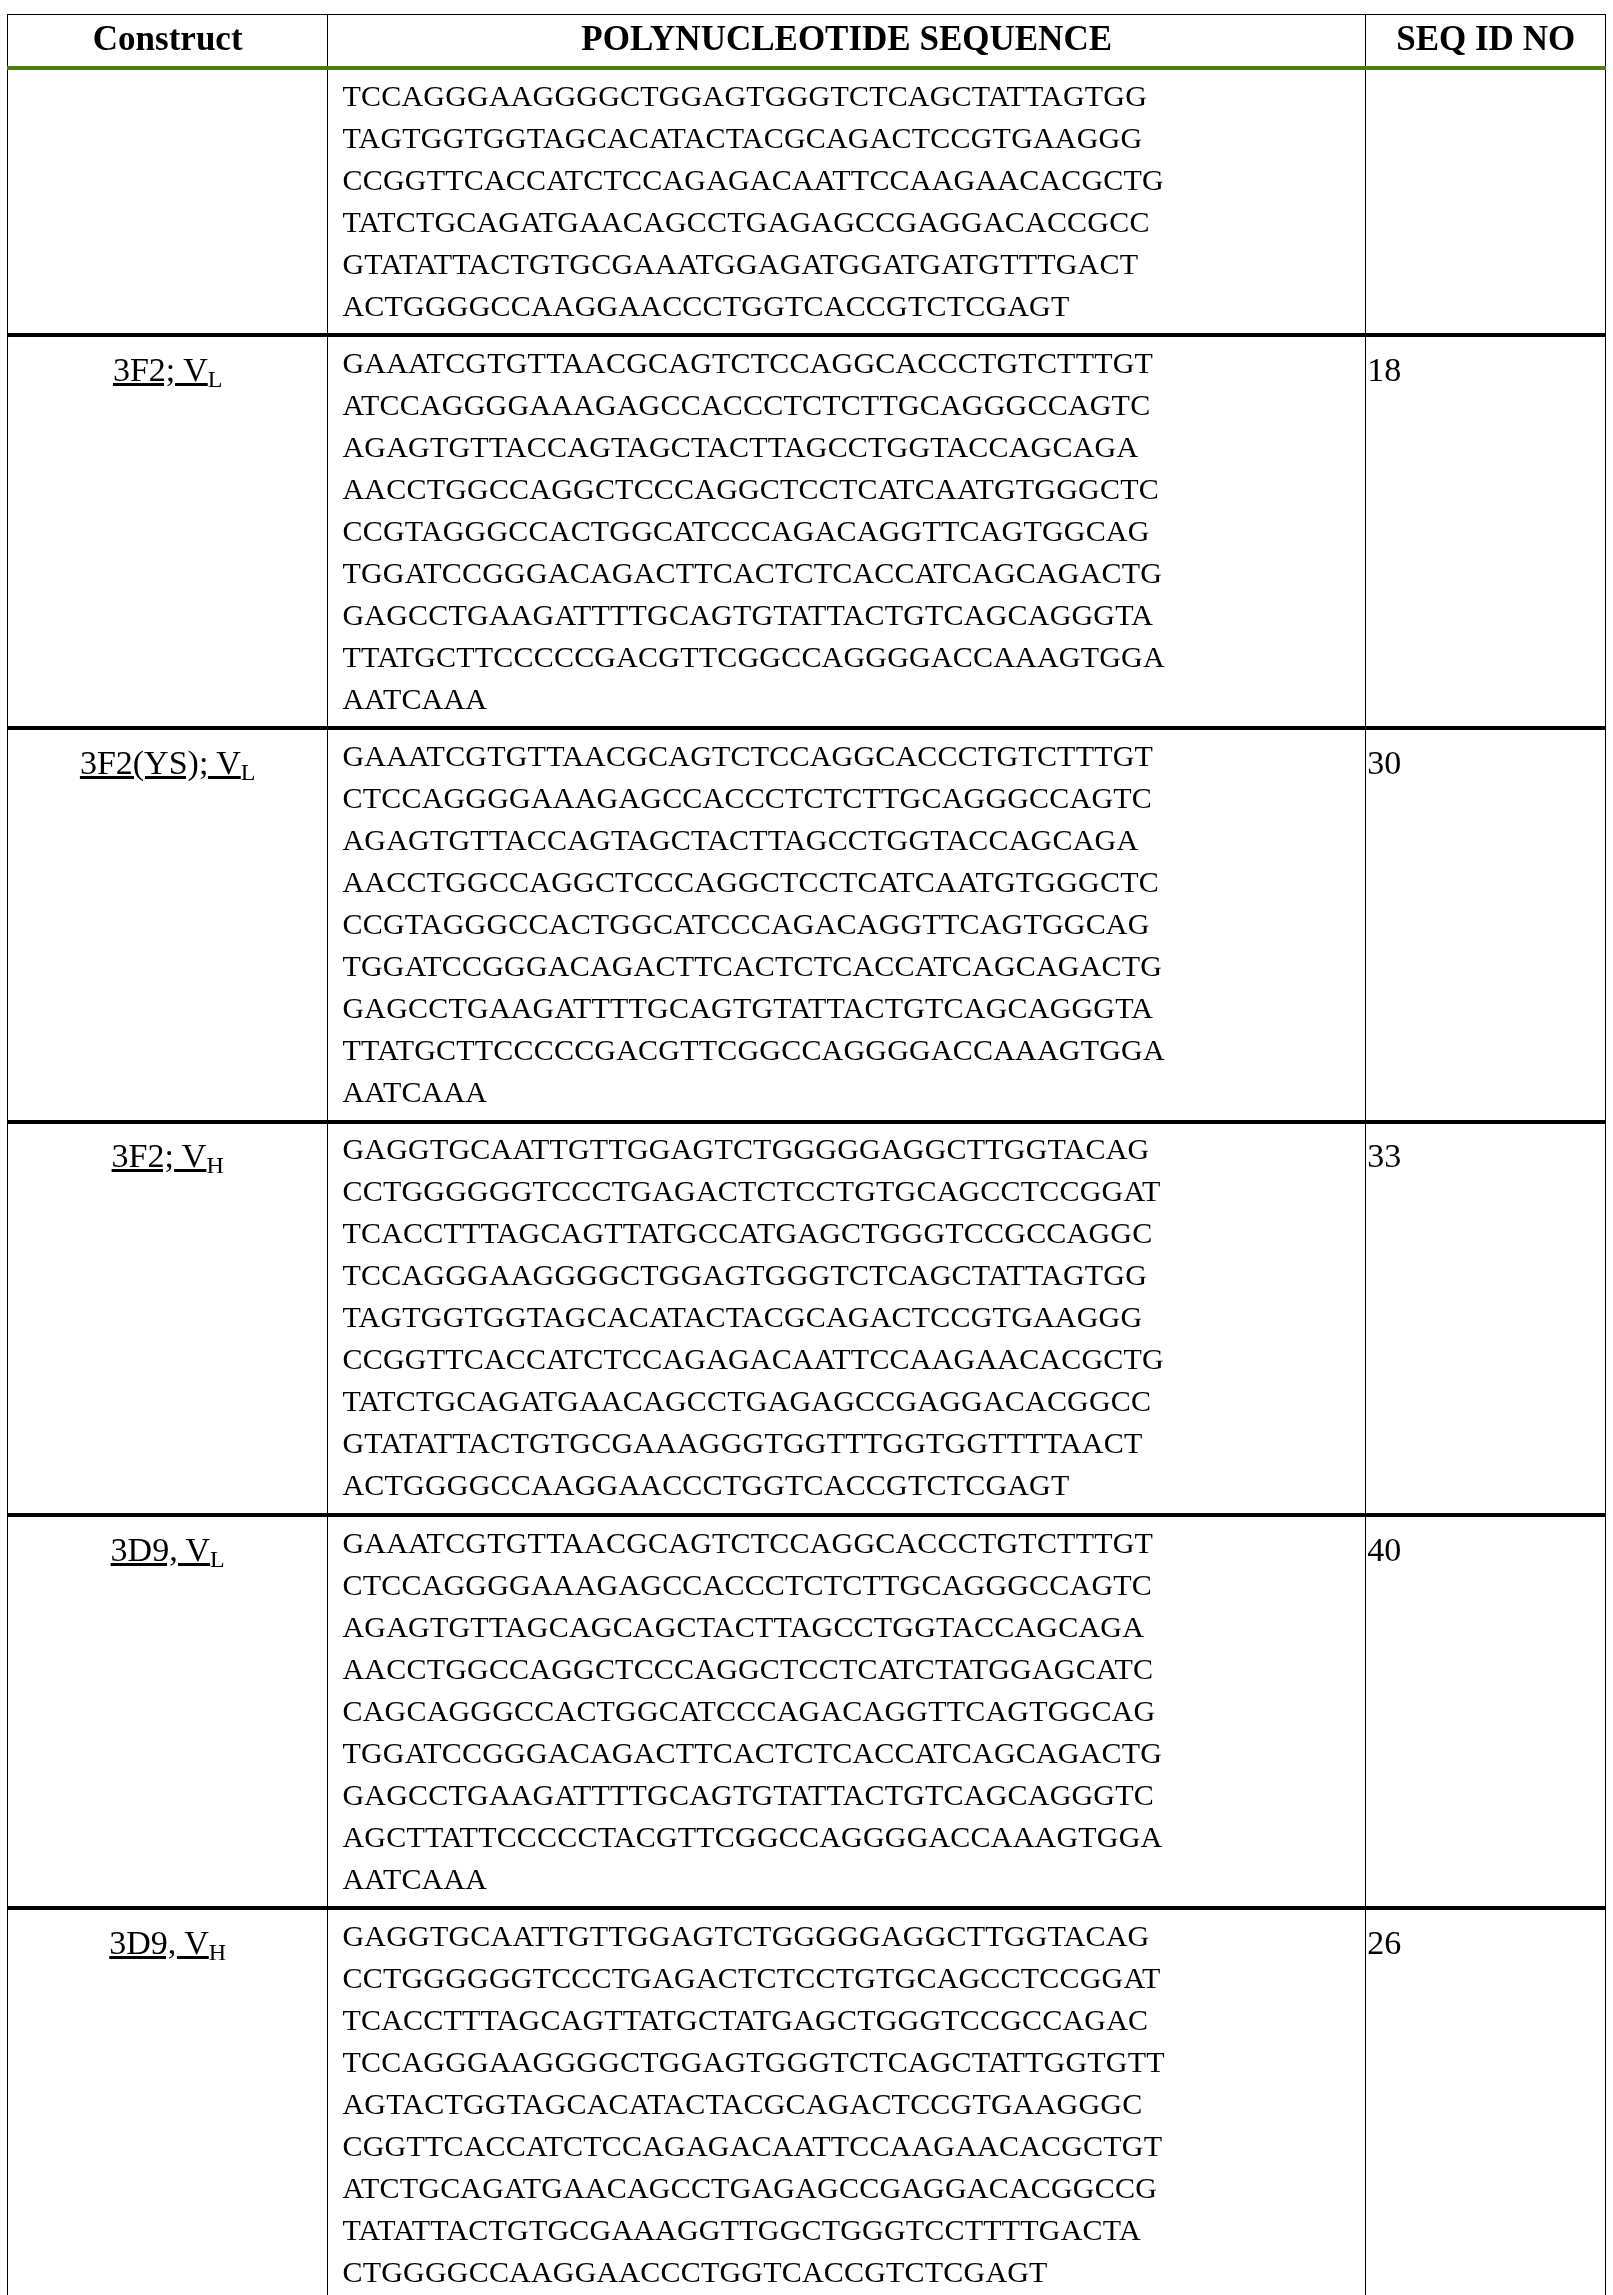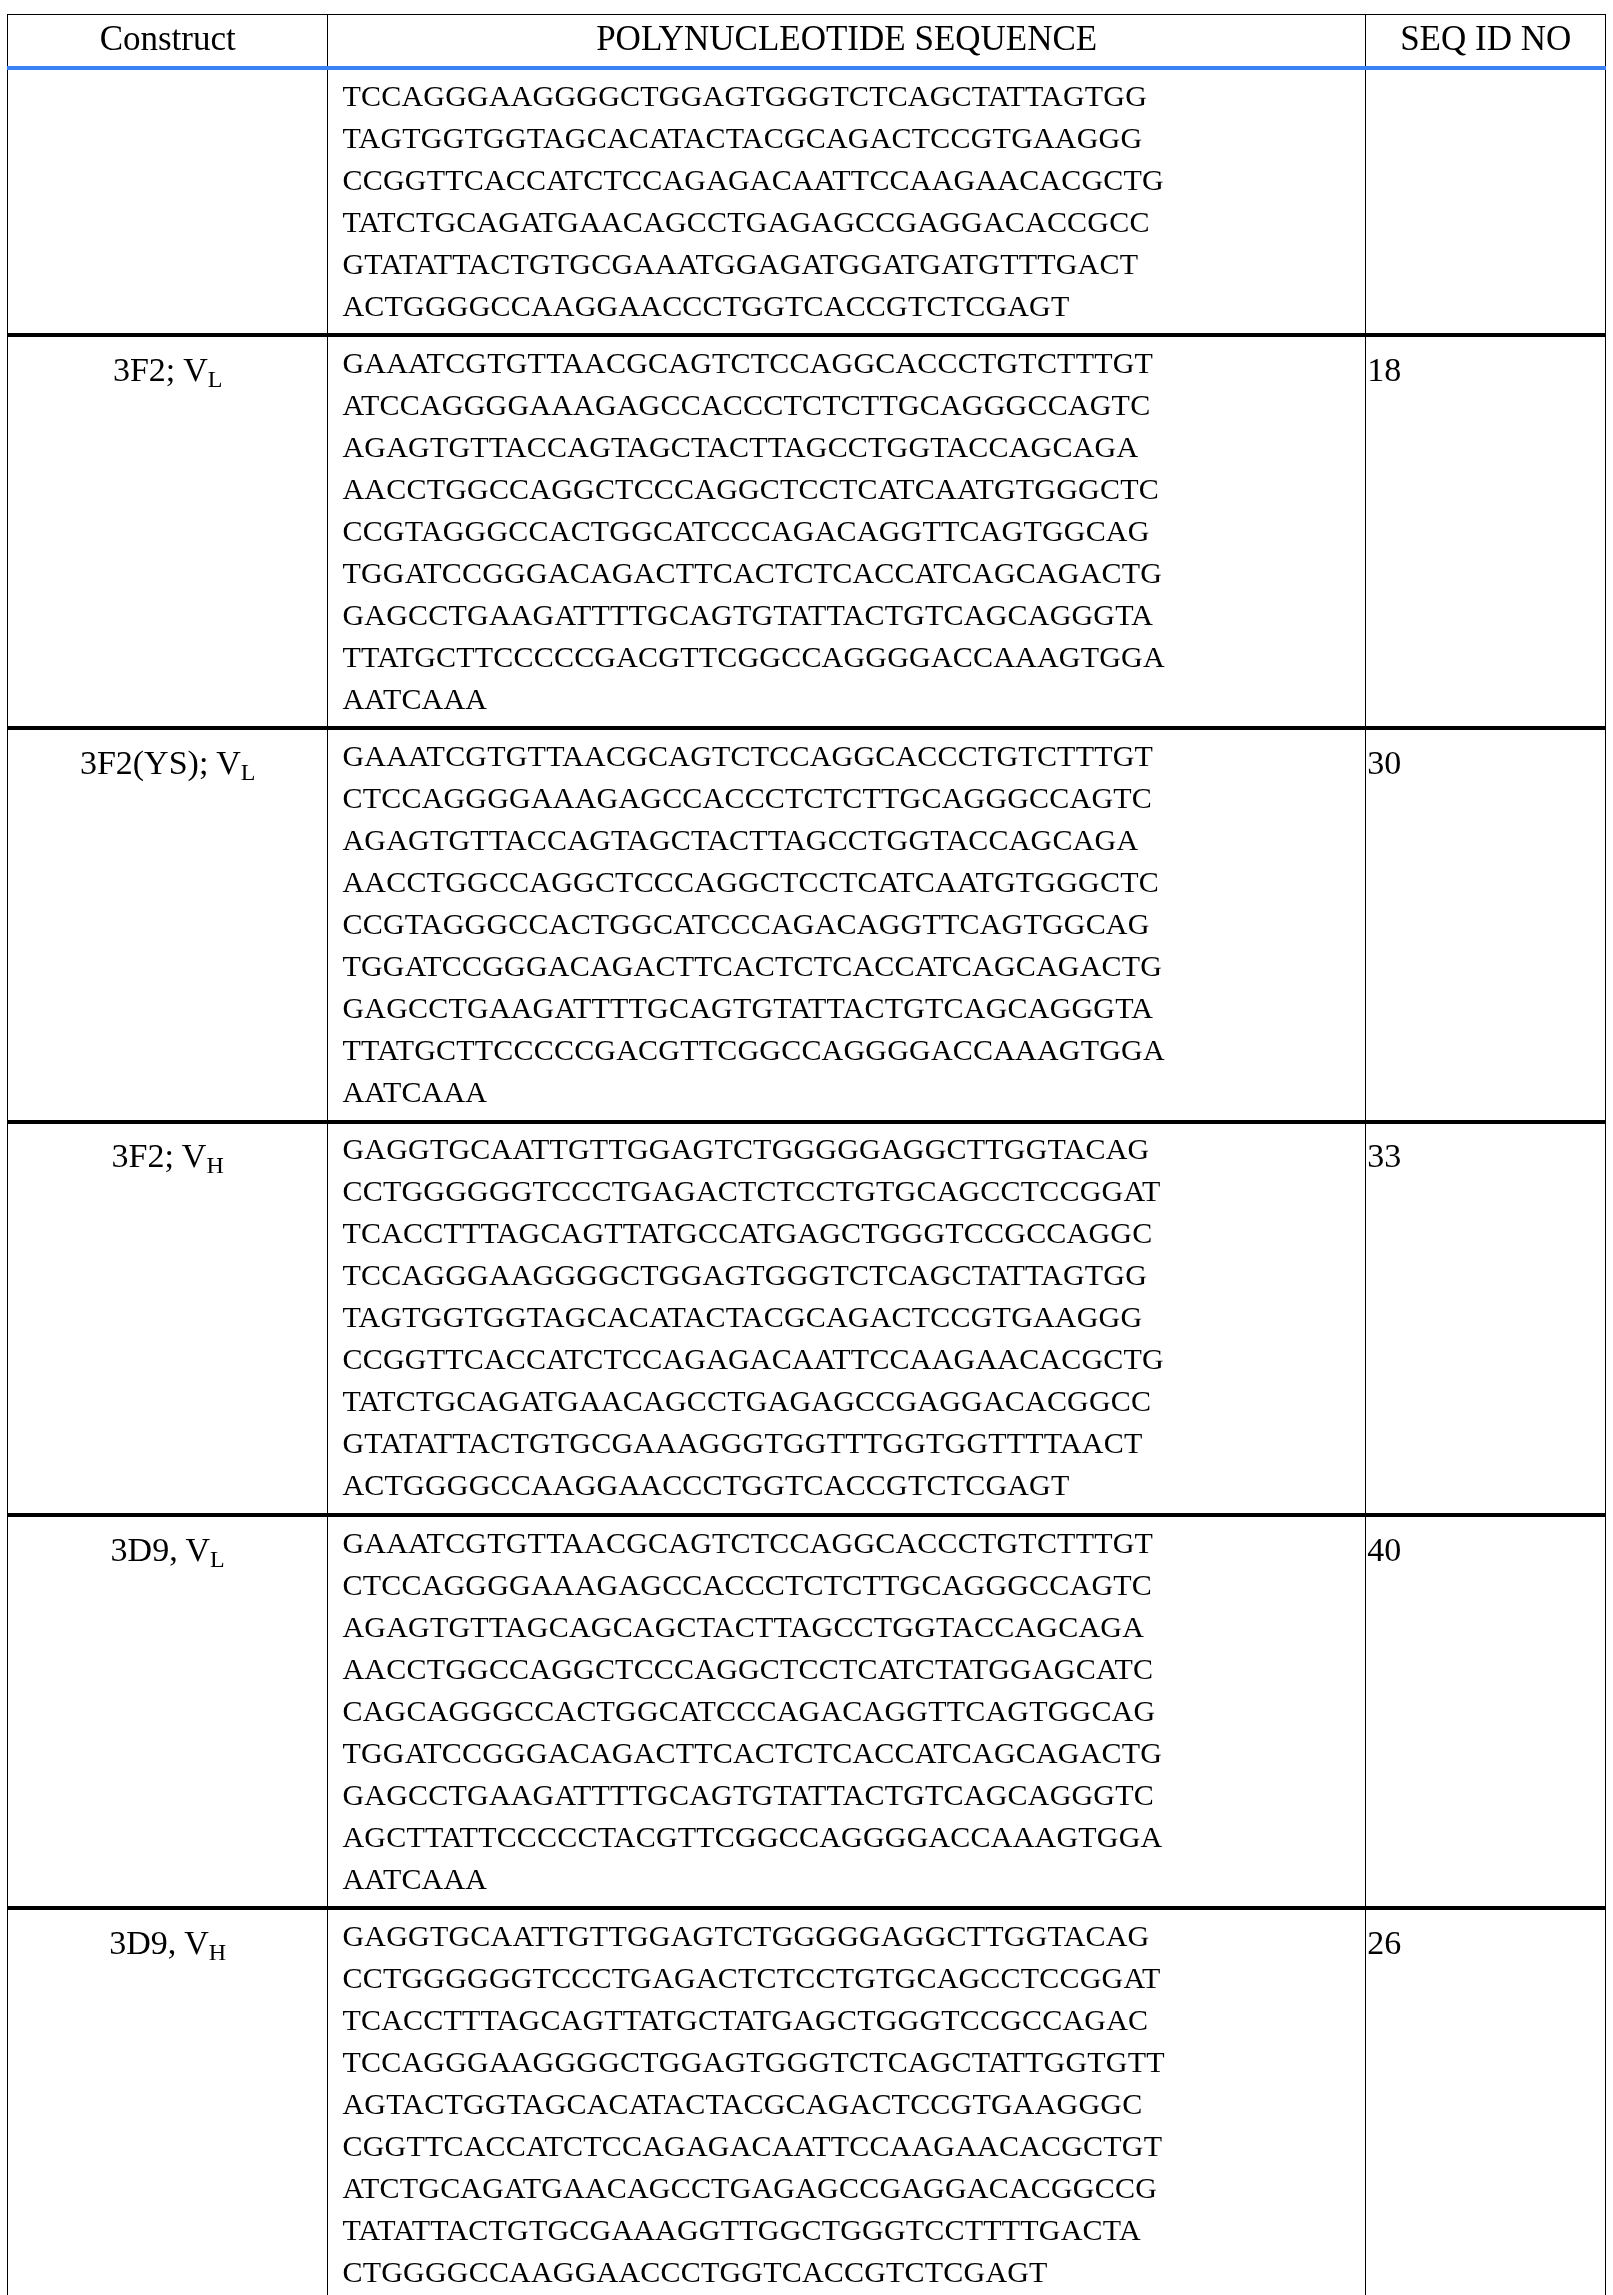--- a/index.html
+++ b/index.html
@@ -3,23 +3,23 @@
 <meta charset="utf-8">
 <style>
   html, body { margin: 0; padding: 0; background: #ffffff; }
   body { width: 1613px; min-height: 2295px; position: relative; font-family: "Liberation Serif", "DejaVu Serif", serif; color: #000; }
   .page { position: absolute; left: 0; top: 0; width: 1613px; }
   table.seq-table { border-collapse: collapse; width: 1599px; margin: 14.3px 0 0 7.2px; table-layout: fixed; }
   col.c1 { width: 320px; }
   col.c2 { width: 1038px; }
   col.c3 { width: 240px; }
   th, td { border: 1.6px solid #000; vertical-align: top; }
-  thead th { font-weight: normal; font-size: 35px; text-align: center; height: 46px; padding: 3.2px 0 1.6px 0; line-height: 1.2; border-bottom: 4px solid #3b82f6; }
+  thead th { font-weight: bold; font-size: 35px; text-align: center; height: 46px; padding: 3.2px 0 1.6px 0; line-height: 1.2; border-bottom: 4px solid #4d7c0f; }
   tbody tr { border-top: 4px solid #000; }
-  td.construct { text-align: center; font-size: 34px; padding-top: 12.7px; line-height: 1.2; }
+  td.construct { text-align: center; font-size: 34px; padding-top: 12.7px; line-height: 1.2; text-decoration: underline; }
   td.construct sub { font-size: 24px; vertical-align: -6.4px; line-height: 0; }
   td.sequence { font-size: 30px; padding: 4.8px 0 6.4px 14.3px; line-height: 42px; letter-spacing: 0.2px; white-space: pre; }
   td.seqid { text-align: left; font-size: 34px; padding-top: 12.7px; line-height: 1.2; }
   .line { display: block; }
 </style>
 </head>
 <body>
 
 <div class="page">
   <table class="seq-table">

